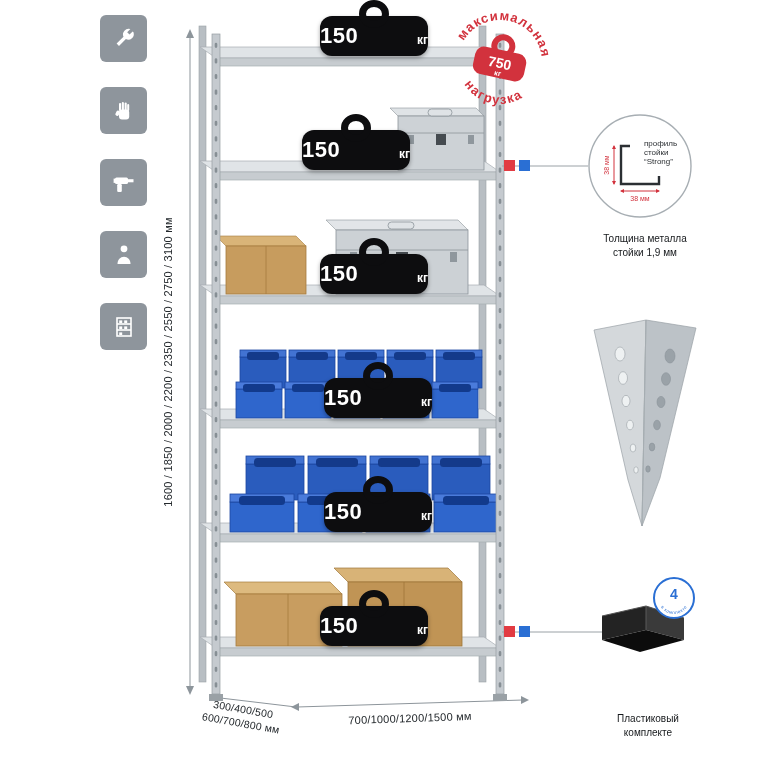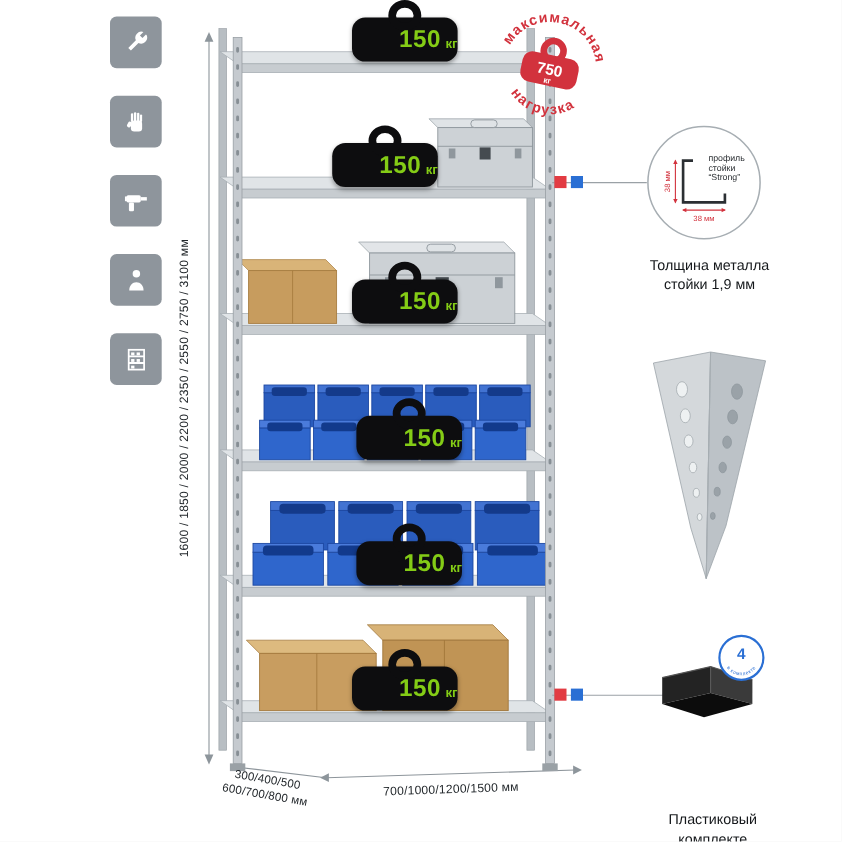--- a/index.html
+++ b/index.html
@@ -14,22 +14,22 @@
   .side-icon{
     position:absolute;left:100px;width:47px;height:47px;background:#8e959c;
     border-radius:6px;display:flex;align-items:center;justify-content:center;
   }
 
   
   .scene{position:absolute;left:0;top:0;z-index:1;}
 
   
   .weight-badge{
-    position:absolute;width:96px;height:40px;background:#0d0d0f;border-radius:12px;
-    color:#84cc16;display:flex;align-items:center;justify-content:flex-end;z-index:4;
+    position:absolute;width:108px;height:40px;background:#0d0d0f;border-radius:12px;
+    color:#ffffff;display:flex;align-items:center;justify-content:space-between;z-index:4;
     box-shadow:0 2px 4px rgba(0,0,0,.35);
   }
   .weight-badge::before{
     content:"";position:absolute;top:-16px;left:50%;transform:translateX(-50%);
     width:16px;height:14px;border:7px solid #0d0d0f;border-radius:50%;z-index:-1;
   }
   .weight-badge .val{font-size:22px;font-weight:700;letter-spacing:.5px;}
   .weight-badge .unit{font-size:12px;font-weight:700;margin-left:4px;margin-top:7px;}
 
   
@@ -37,21 +37,21 @@
 
   
   .dim-label{position:absolute;color:#23282c;font-size:11px;letter-spacing:.2px;z-index:3;}
   .dim-height{left:168px;top:362px;transform:translate(-50%,-50%) rotate(-90deg);white-space:nowrap;}
   .dim-width{left:300px;top:712px;width:220px;text-align:center;transform:rotate(-2deg);}
   .dim-depth{left:176px;top:702px;width:132px;text-align:center;transform:rotate(10deg);font-size:10.5px;line-height:1.35;}
 
   
   .detail{position:absolute;z-index:5;text-align:center;}
   .caption{
-    position:absolute;z-index:5;color:#15181b;font-size:13px;line-height:1.35;
+    position:absolute;z-index:5;color:#15181b;font-size:10px;line-height:1.35;
     text-align:center;
   }
 </style>
 </head>
 <body>
 
 <div class="canvas">
 
   <div class="side-icon" style="top:15px">
     <svg width="26" height="26" viewBox="0 0 26 26">
@@ -376,18 +376,18 @@
       <defs>
           <path id="badgeArc" d="M 6,22 A 16 16 0 0 0 38,22"></path>
         </defs>
       <circle cx="22" cy="22" r="20" fill="#ffffff" stroke="#2a6fd4" stroke-width="2"></circle>
       <text x="22" y="23" text-anchor="middle" font-size="14" font-weight="bold" fill="#2a6fd4">4</text>
       <text font-size="4.5" fill="#2a6fd4" letter-spacing="0.5">
         <textPath href="#badgeArc" startOffset="50%" text-anchor="middle">в комплекте</textPath>
       </text>
     </svg>
   </div>
-  <div class="caption" style="left:578px;top:736px;width:140px">
+  <div class="caption" style="left:578px;top:712px;width:140px">
     <div>Пластиковый</div>
     <div>комплекте</div>
   </div>
 
 </div>
 
 </body></html>

